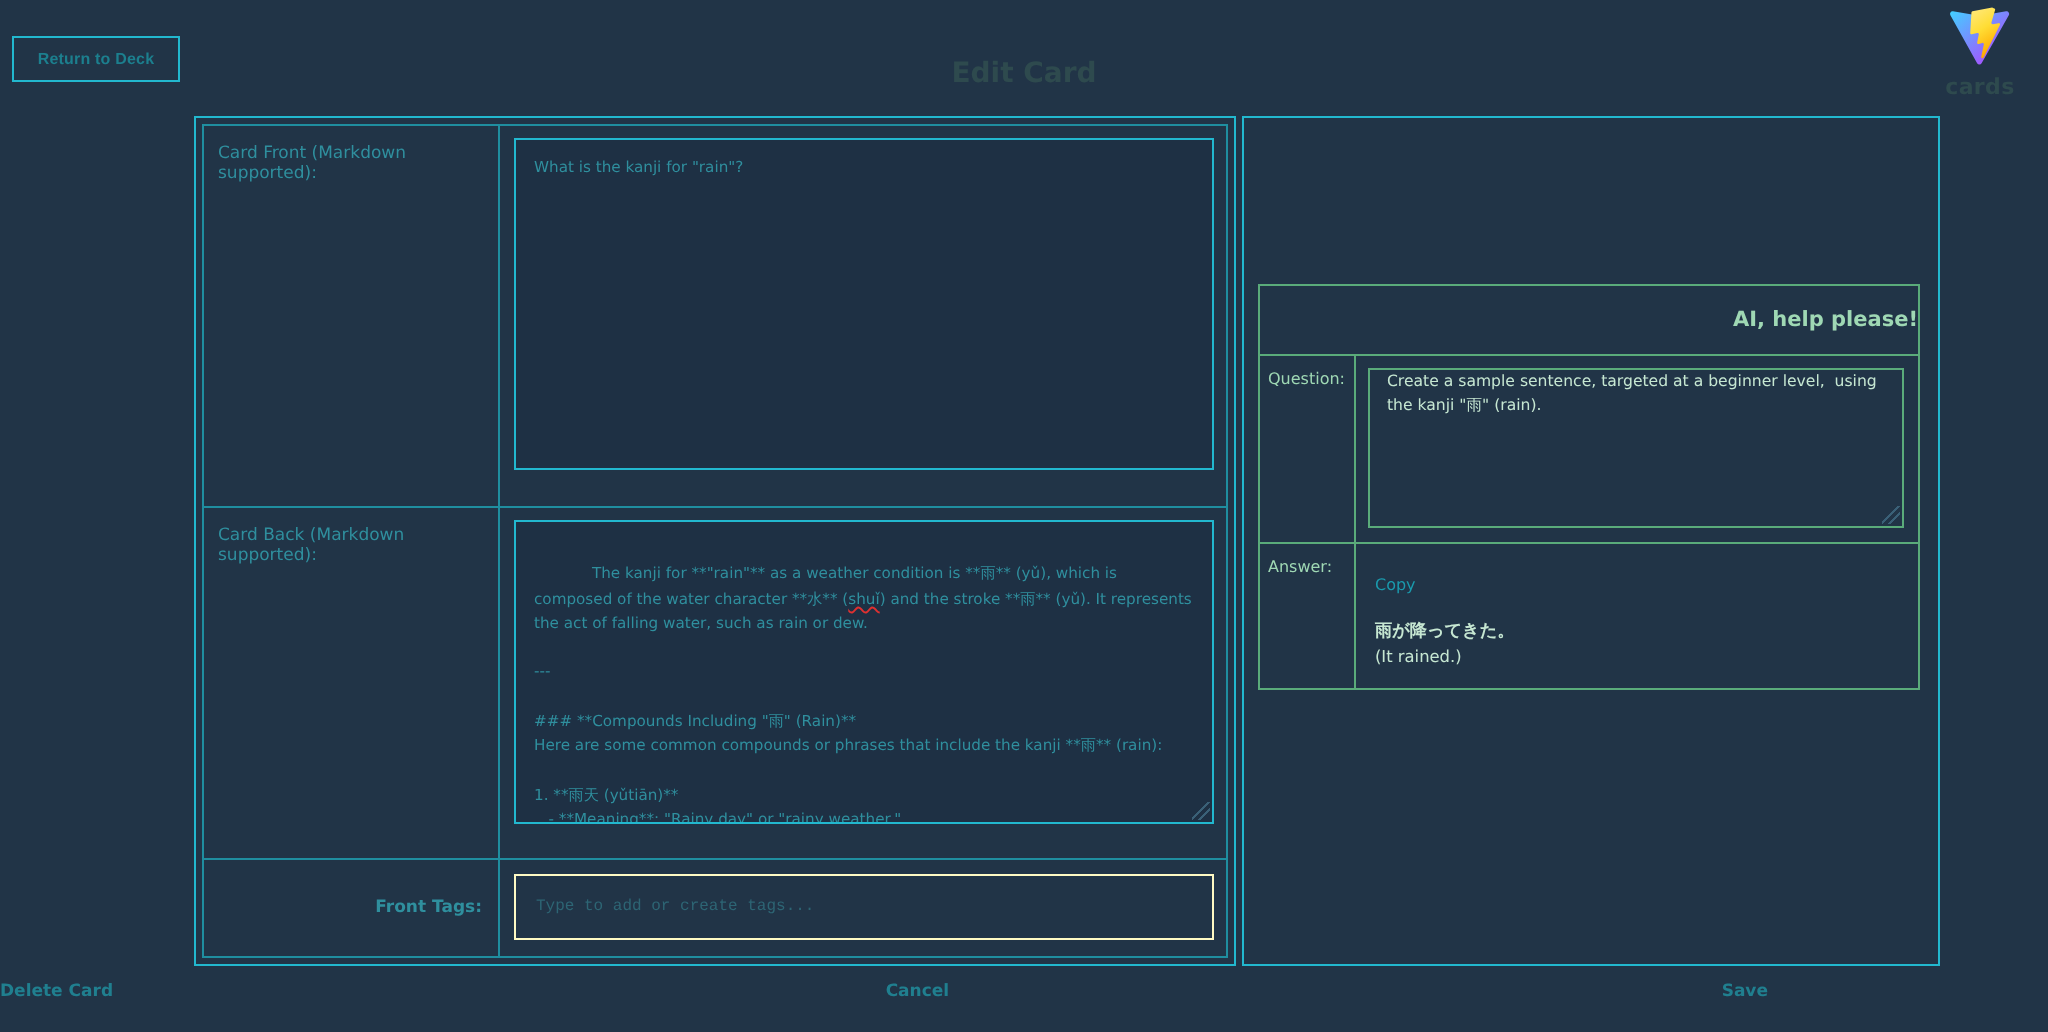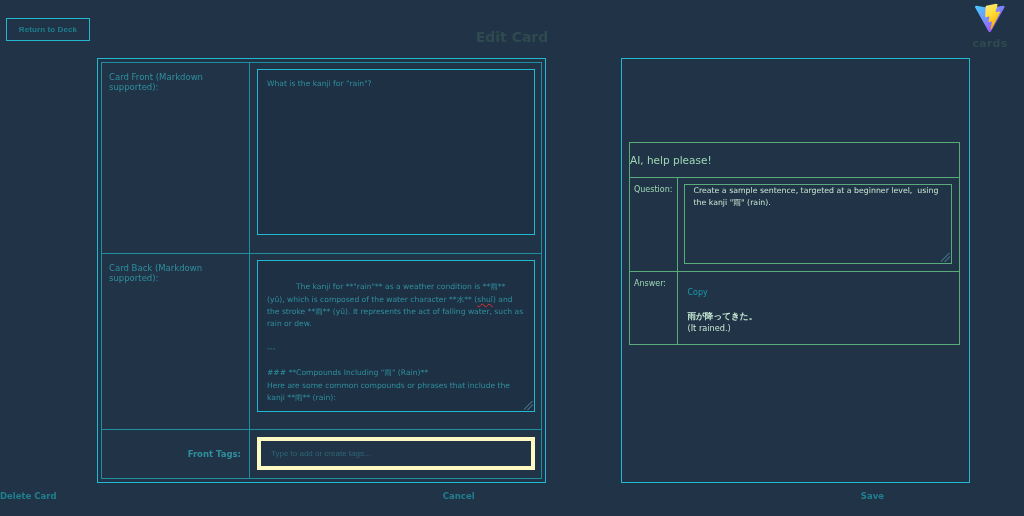--- a/index.html
+++ b/index.html
@@ -47,21 +47,21 @@
     font-size: 11px;
     font-weight: bold;
     margin-top: 3px;
     letter-spacing: .2px;
   }
 
   
   .left-panel {
     position: absolute;
     left: 97px; top: 58px;
-    width: 449px; height: 425px;
+    width: 521px; height: 425px;
     border: 1px solid #22b8cf;
     padding: 3px;
   }
   .inner-table {
     width: 100%; height: 100%;
     border-collapse: collapse;
   }
   .inner-table td {
     border: 1px solid #1f8ea0;
     vertical-align: top;
@@ -109,23 +109,23 @@
     font-weight: bold;
     text-align: right;
     padding: 0 8px 0 0 !important;
     vertical-align: middle !important;
     width: 148px;
   }
   .tags-cell { vertical-align: middle !important; padding: 6px 6px 6px 7px !important; }
   .tags-input {
     width: 100%; height: 33px;
     background: transparent;
-    border: 4px solid #fef9c3;
+    border: 1px solid #fef9c3;
     color: #2f8f9e;
-    font-family: Liberation Sans, sans-serif;
+    font-family: Liberation Mono, monospace;
     font-size: 8px;
     padding: 0 10px;
     outline: none;
   }
   .tags-input::placeholder { color: #2d6574; }
 
   
   .right-panel {
     position: absolute;
     left: 621px; top: 58px;
@@ -137,24 +137,24 @@
     left: 7px; top: 83px;
     width: 331px;
     border-collapse: collapse;
   }
   .ai-table td, .ai-table th {
     border: 1px solid #5aab7a;
     padding: 0;
     vertical-align: top;
   }
   .ai-title {
-    text-align: left;
+    text-align: right;
     color: #9fd8b4;
     font-size: 10.5px;
-    font-weight: normal;
+    font-weight: bold;
     padding: 11px 0 11px 0 !important;
   }
   .ai-rowlabel {
     width: 46px;
     color: #9fd8b4;
     font-size: 8px;
     padding: 7px 5px 0 4px !important;
     text-align: left;
     white-space: nowrap;
   }

